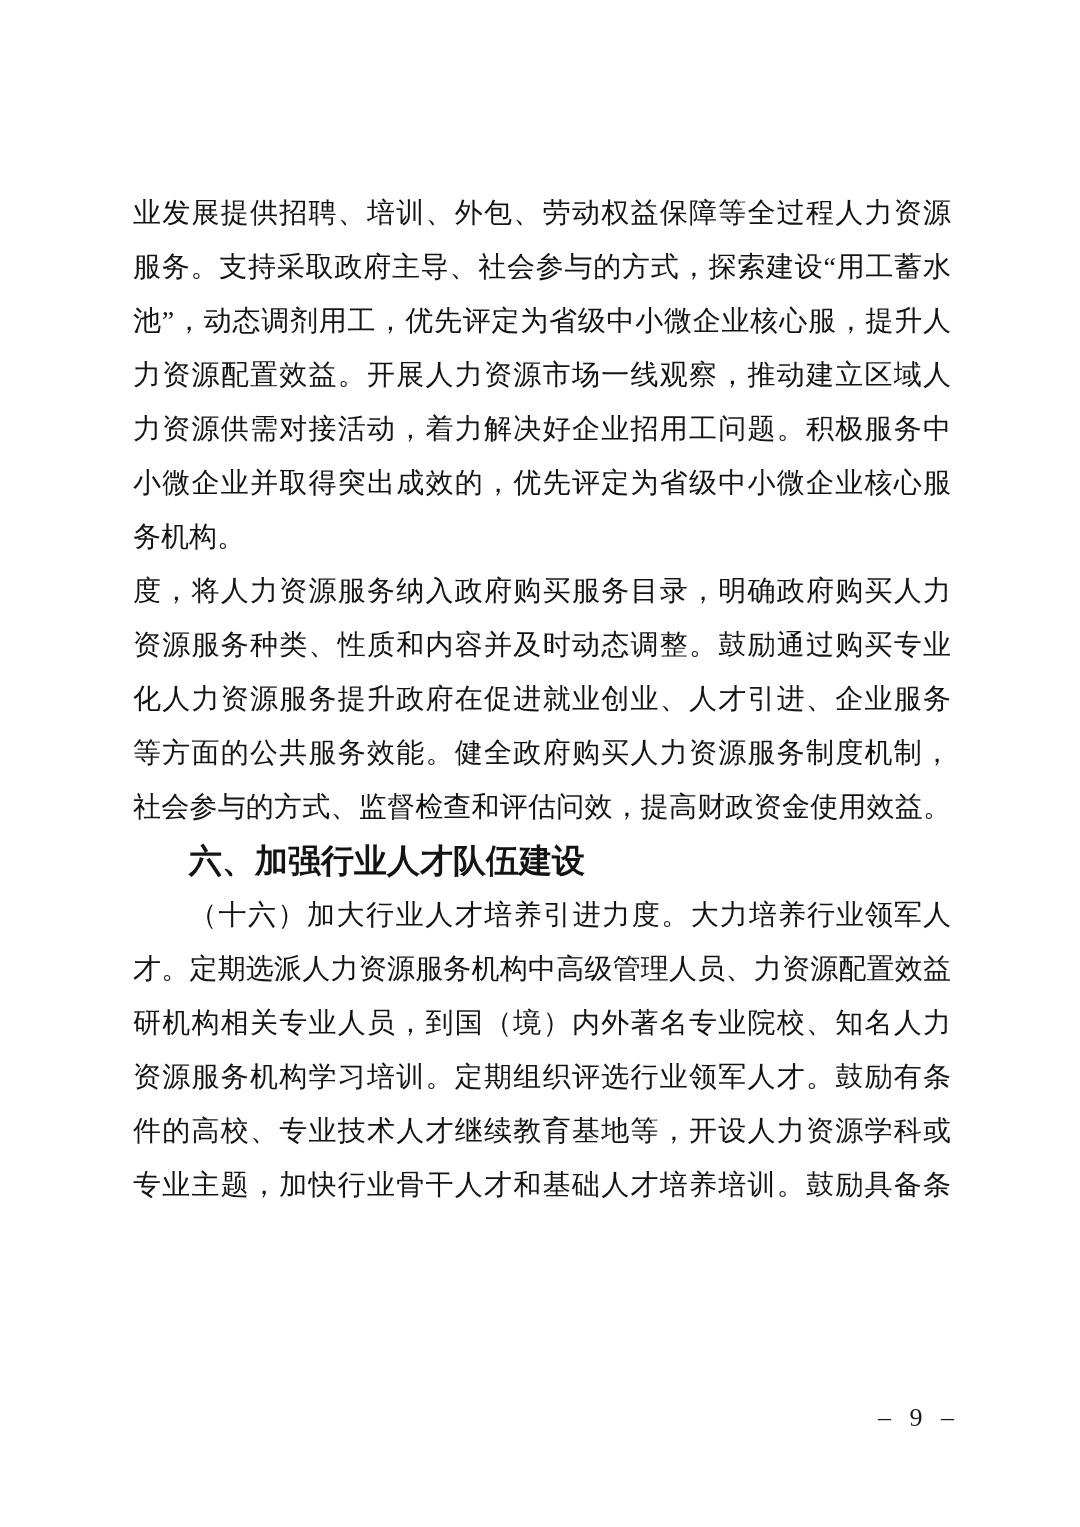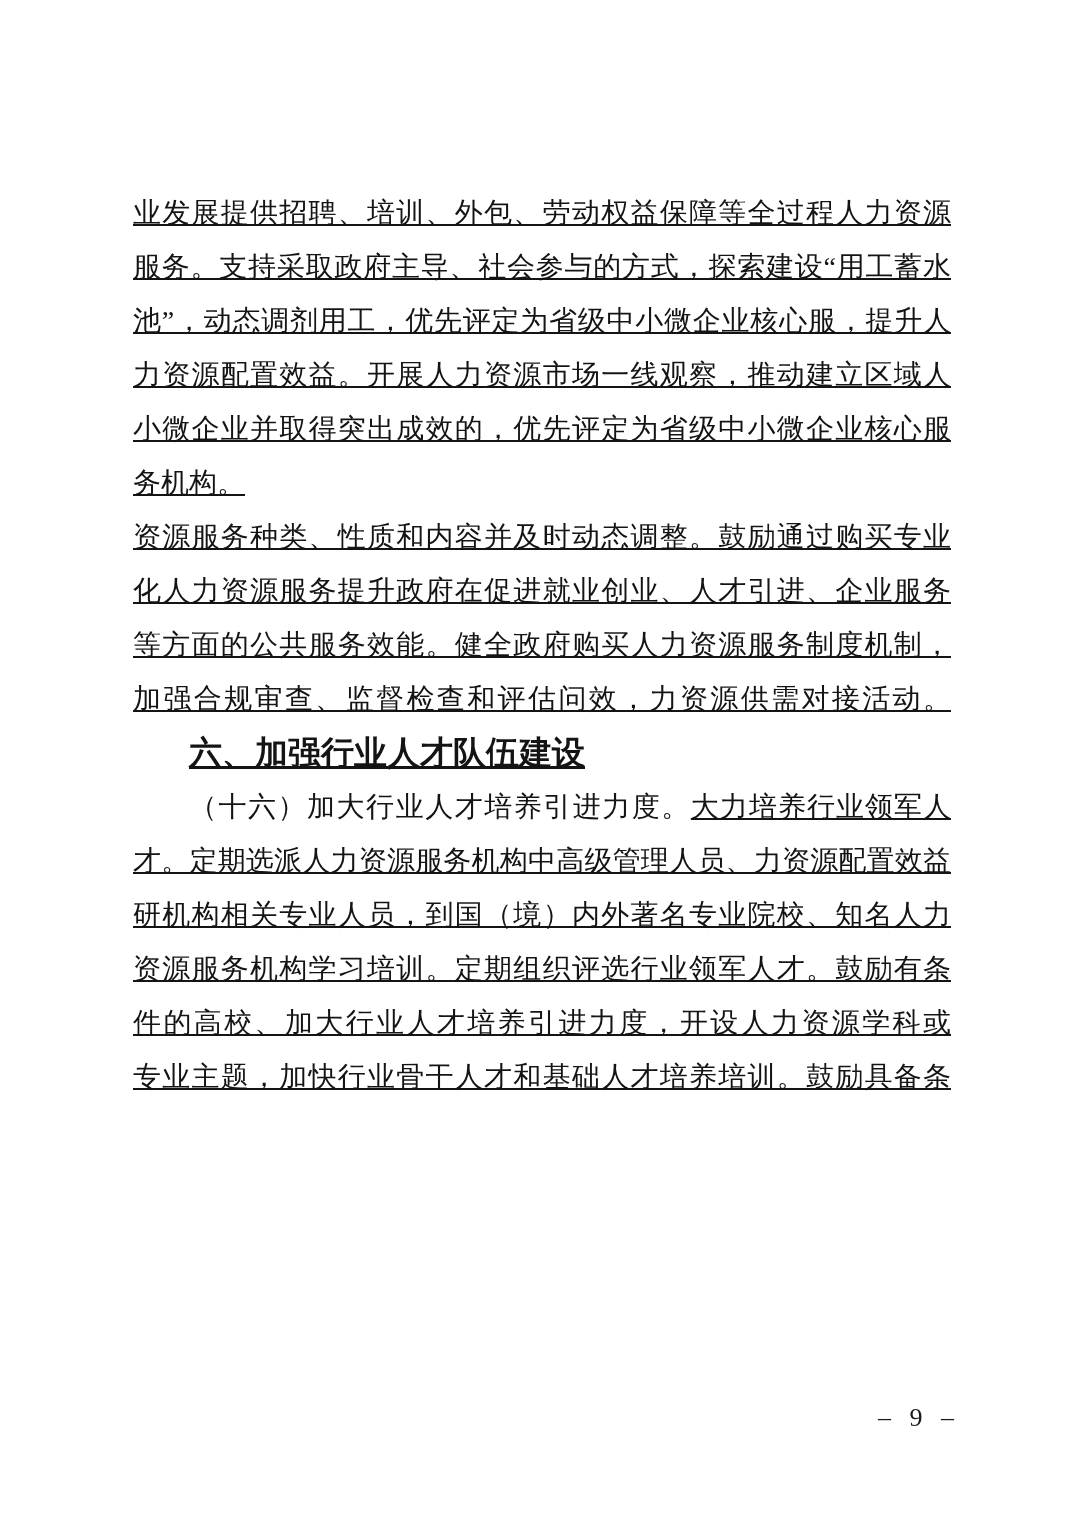--- a/index.html
+++ b/index.html
@@ -41,21 +41,20 @@
     font-family: "Liberation Sans", "DejaVu Sans", sans-serif;
     font-weight: bold;
     font-size: 33px;
   }
   .seg-kai {
     
     letter-spacing: 0.5px;
   }
   .seg-body {
     letter-spacing: 0;
-    text-decoration: underline;
   }
   .page-num {
     position: absolute;
     top: 1398px;
     right: 120px;
     font-size: 26px;
     line-height: 40px;
     letter-spacing: 6px;
     color: #1a1a1a;
     font-family: "Liberation Serif", "DejaVu Serif", serif;
@@ -63,28 +62,30 @@
 </style>
 </head>
 <body>
 
 <div class="page">
   <div class="doc-body">
       <div class="line stretch"><span class="seg-body">业发展提供招聘、培训、外包、劳动权益保障等全过程人力资源</span></div>
       <div class="line stretch"><span class="seg-body">服务。支持采取政府主导、社会参与的方式，探索建设“用工蓄水</span></div>
       <div class="line stretch"><span class="seg-body">池”，动态调剂用工，优先评定为省级中小微企业核心服，提升人</span></div>
       <div class="line stretch"><span class="seg-body">力资源配置效益。开展人力资源市场一线观察，推动建立区域人</span></div>
+      <div class="line stretch"><span class="seg-body">力资源供需对接活动，着力解决好企业招用工问题。积极服务中</span></div>
       <div class="line stretch"><span class="seg-body">小微企业并取得突出成效的，优先评定为省级中小微企业核心服</span></div>
       <div class="line"><span class="seg-body">务机构。</span></div>
+      <div class="line stretch"><span class="seg-body">度，将人力资源服务纳入政府购买服务目录，明确政府购买人力</span></div>
       <div class="line stretch"><span class="seg-body">资源服务种类、性质和内容并及时动态调整。鼓励通过购买专业</span></div>
       <div class="line stretch"><span class="seg-body">化人力资源服务提升政府在促进就业创业、人才引进、企业服务</span></div>
       <div class="line stretch"><span class="seg-body">等方面的公共服务效能。健全政府购买人力资源服务制度机制，</span></div>
-      <div class="line stretch"><span class="seg-body">加强合规审查、监督检查和评估问效，力资源供需对接活动。</span></div>
+      <div class="line stretch"><span class="seg-body">社会参与的方式、监督检查和评估问效，提高财政资金使用效益。</span></div>
       <div class="line indent hei"><span class="seg-body">六、加强行业人才队伍建设</span></div>
       <div class="line stretch indent"><span class="seg-kai">（十六）加大行业人才培养引进力度。</span><span class="seg-body">大力培养行业领军人</span></div>
       <div class="line stretch"><span class="seg-body">才。定期选派人力资源服务机构中高级管理人员、力资源配置效益</span></div>
       <div class="line stretch"><span class="seg-body">研机构相关专业人员，到国（境）内外著名专业院校、知名人力</span></div>
       <div class="line stretch"><span class="seg-body">资源服务机构学习培训。定期组织评选行业领军人才。鼓励有条</span></div>
-      <div class="line stretch"><span class="seg-body">件的高校、加大行业人才培养引进力度，开设人力资源学科或</span></div>
+      <div class="line stretch"><span class="seg-body">件的高校、专业技术人才继续教育基地等，开设人力资源学科或</span></div>
       <div class="line stretch"><span class="seg-body">专业主题，加快行业骨干人才和基础人才培养培训。鼓励具备条</span></div>
     </div>
   <div class="page-num">– 9 –</div>
 </div>
 
 </body></html>

